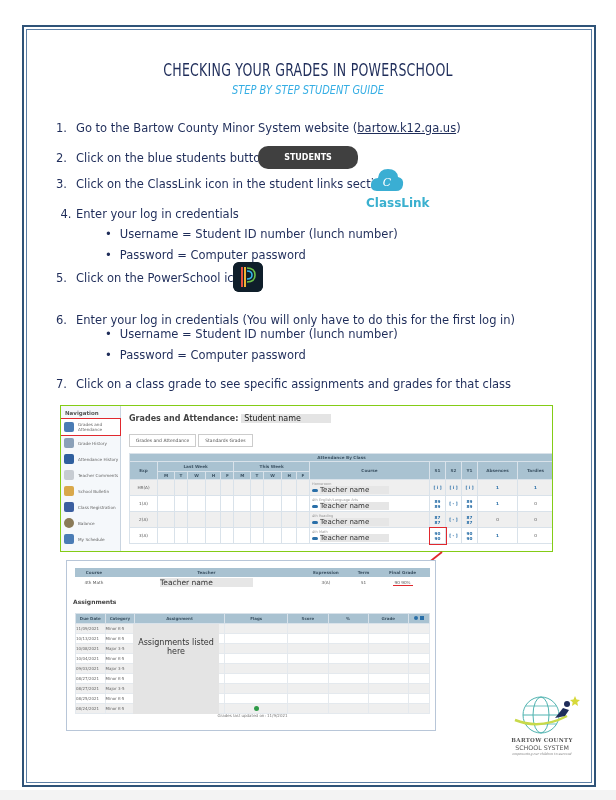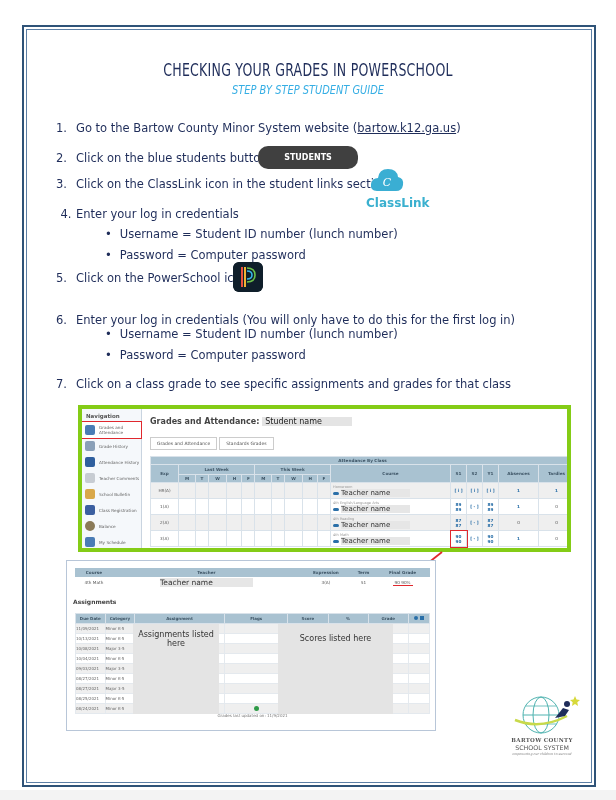--- a/index.html
+++ b/index.html
@@ -19,21 +19,21 @@
   .bullet { position: absolute; left: 105px; font-size: 11.5px; color: #1f2d5a; white-space: nowrap; text-align: right; }
   .bullet::before { content: "\2022"; margin-right: 8px; }
   .link { color: #1f2d5a; text-decoration: underline; }
   .students-btn { position: absolute; left: 258px; top: 146px; width: 100px; height: 23px; background: #404040;
                   color: #fff; font-size: 8px; font-weight: bold; display: flex; align-items: center; justify-content: center; border-radius: 10px; }
   .classlink { position: absolute; left: 370px; top: 165px; width: 36px; height: 36px; }
   .classlink-label { position: absolute; left: 366px; top: 196px; width: 44px; text-align: center; font-size: 12px; font-weight: bold; color: #3ab0cf; }
   .ps-icon { position: absolute; left: 233px; top: 262px; width: 30px; height: 30px; background: #0f1e2a; border-radius: 6px; }
 
   
-  .ps1 { position: absolute; left: 78px; top: 405px; width: 493px; height: 147px; border: 4px solid #84cc16; background: #fff; overflow: hidden; }
+  .ps1 { position: absolute; left: 60px; top: 405px; width: 493px; height: 147px; border: 1px solid #84cc16; background: #fff; overflow: hidden; }
   .nav { position: absolute; left: 0; top: 0; width: 60px; height: 147px; background: #f5f8fb; border-right: 1px solid #c9d4e0; }
   .nav-title { font-size: 5.5px; font-weight: bold; color: #555; padding: 4px 4px 3px; }
   .nav-item { display: flex; align-items: center; height: 16px; padding-left: 3px; font-size: 4.2px; color: #666; }
   .nav-item .ico { width: 10px; height: 10px; margin-right: 4px; border-radius: 2px; flex: none; }
   .nav-item.active { outline: 1.5px solid #e0282e; background: #fff; }
   .ps1-title { position: absolute; left: 68px; top: 8px; font-size: 8px; font-weight: bold; color: #444; white-space: nowrap; }
   .ps1-title .name { background: #e4e4e4; font-weight: normal; color: #222; padding: 0 30px 0 3px; font-size: 8px; }
   .tabs { position: absolute; left: 68px; top: 28px; display: flex; }
   .tab { font-size: 4.5px; color: #555; border: 1px solid #ccc; padding: 3px 6px; margin-right: 2px; background: #fff; }
   .grid { position: absolute; left: 68px; top: 47px; width: 425px; border-collapse: collapse; font-size: 4.2px; color: #555; }
@@ -427,22 +427,21 @@
           <td></td>
           <td style="text-align:center"><span style="display:inline-block;width:5px;height:5px;border-radius:50%;background:#2e9a47"></span></td>
           <td></td>
           <td></td>
           <td></td>
           <td></td>
         </tr>
     </tbody>
   </table>
 
-  <div class="asg-overlay" style="left:66px; top:63px; width:86px; height:90px; padding-top:6px;">Assignments listed here</div>
-  <div class="asg-overlay" style="left:211px; top:63px; width:115px; height:90px; padding-top:10px;">Scores listed here</div>
+  <div class="asg-overlay" style="left:66px; top:63px; width:86px; height:90px; padding-top:14px;">Assignments listed here</div>
 
   <div class="updated">Grades last updated on: 11/9/2021</div>
 </div>
 
 <svg class="logo" viewBox="0 0 80 50" style="height:50px;">
   <circle cx="36" cy="25" r="18" fill="none" stroke="#4fb3b0" stroke-width="1"></circle>
   <ellipse cx="36" cy="25" rx="8" ry="18" fill="none" stroke="#4fb3b0" stroke-width="1"></ellipse>
   <line x1="18" y1="25" x2="54" y2="25" stroke="#4fb3b0" stroke-width="1"></line>
   <line x1="21" y1="16" x2="51" y2="16" stroke="#4fb3b0" stroke-width="0.8"></line>
   <line x1="21" y1="34" x2="51" y2="34" stroke="#4fb3b0" stroke-width="0.8"></line>

